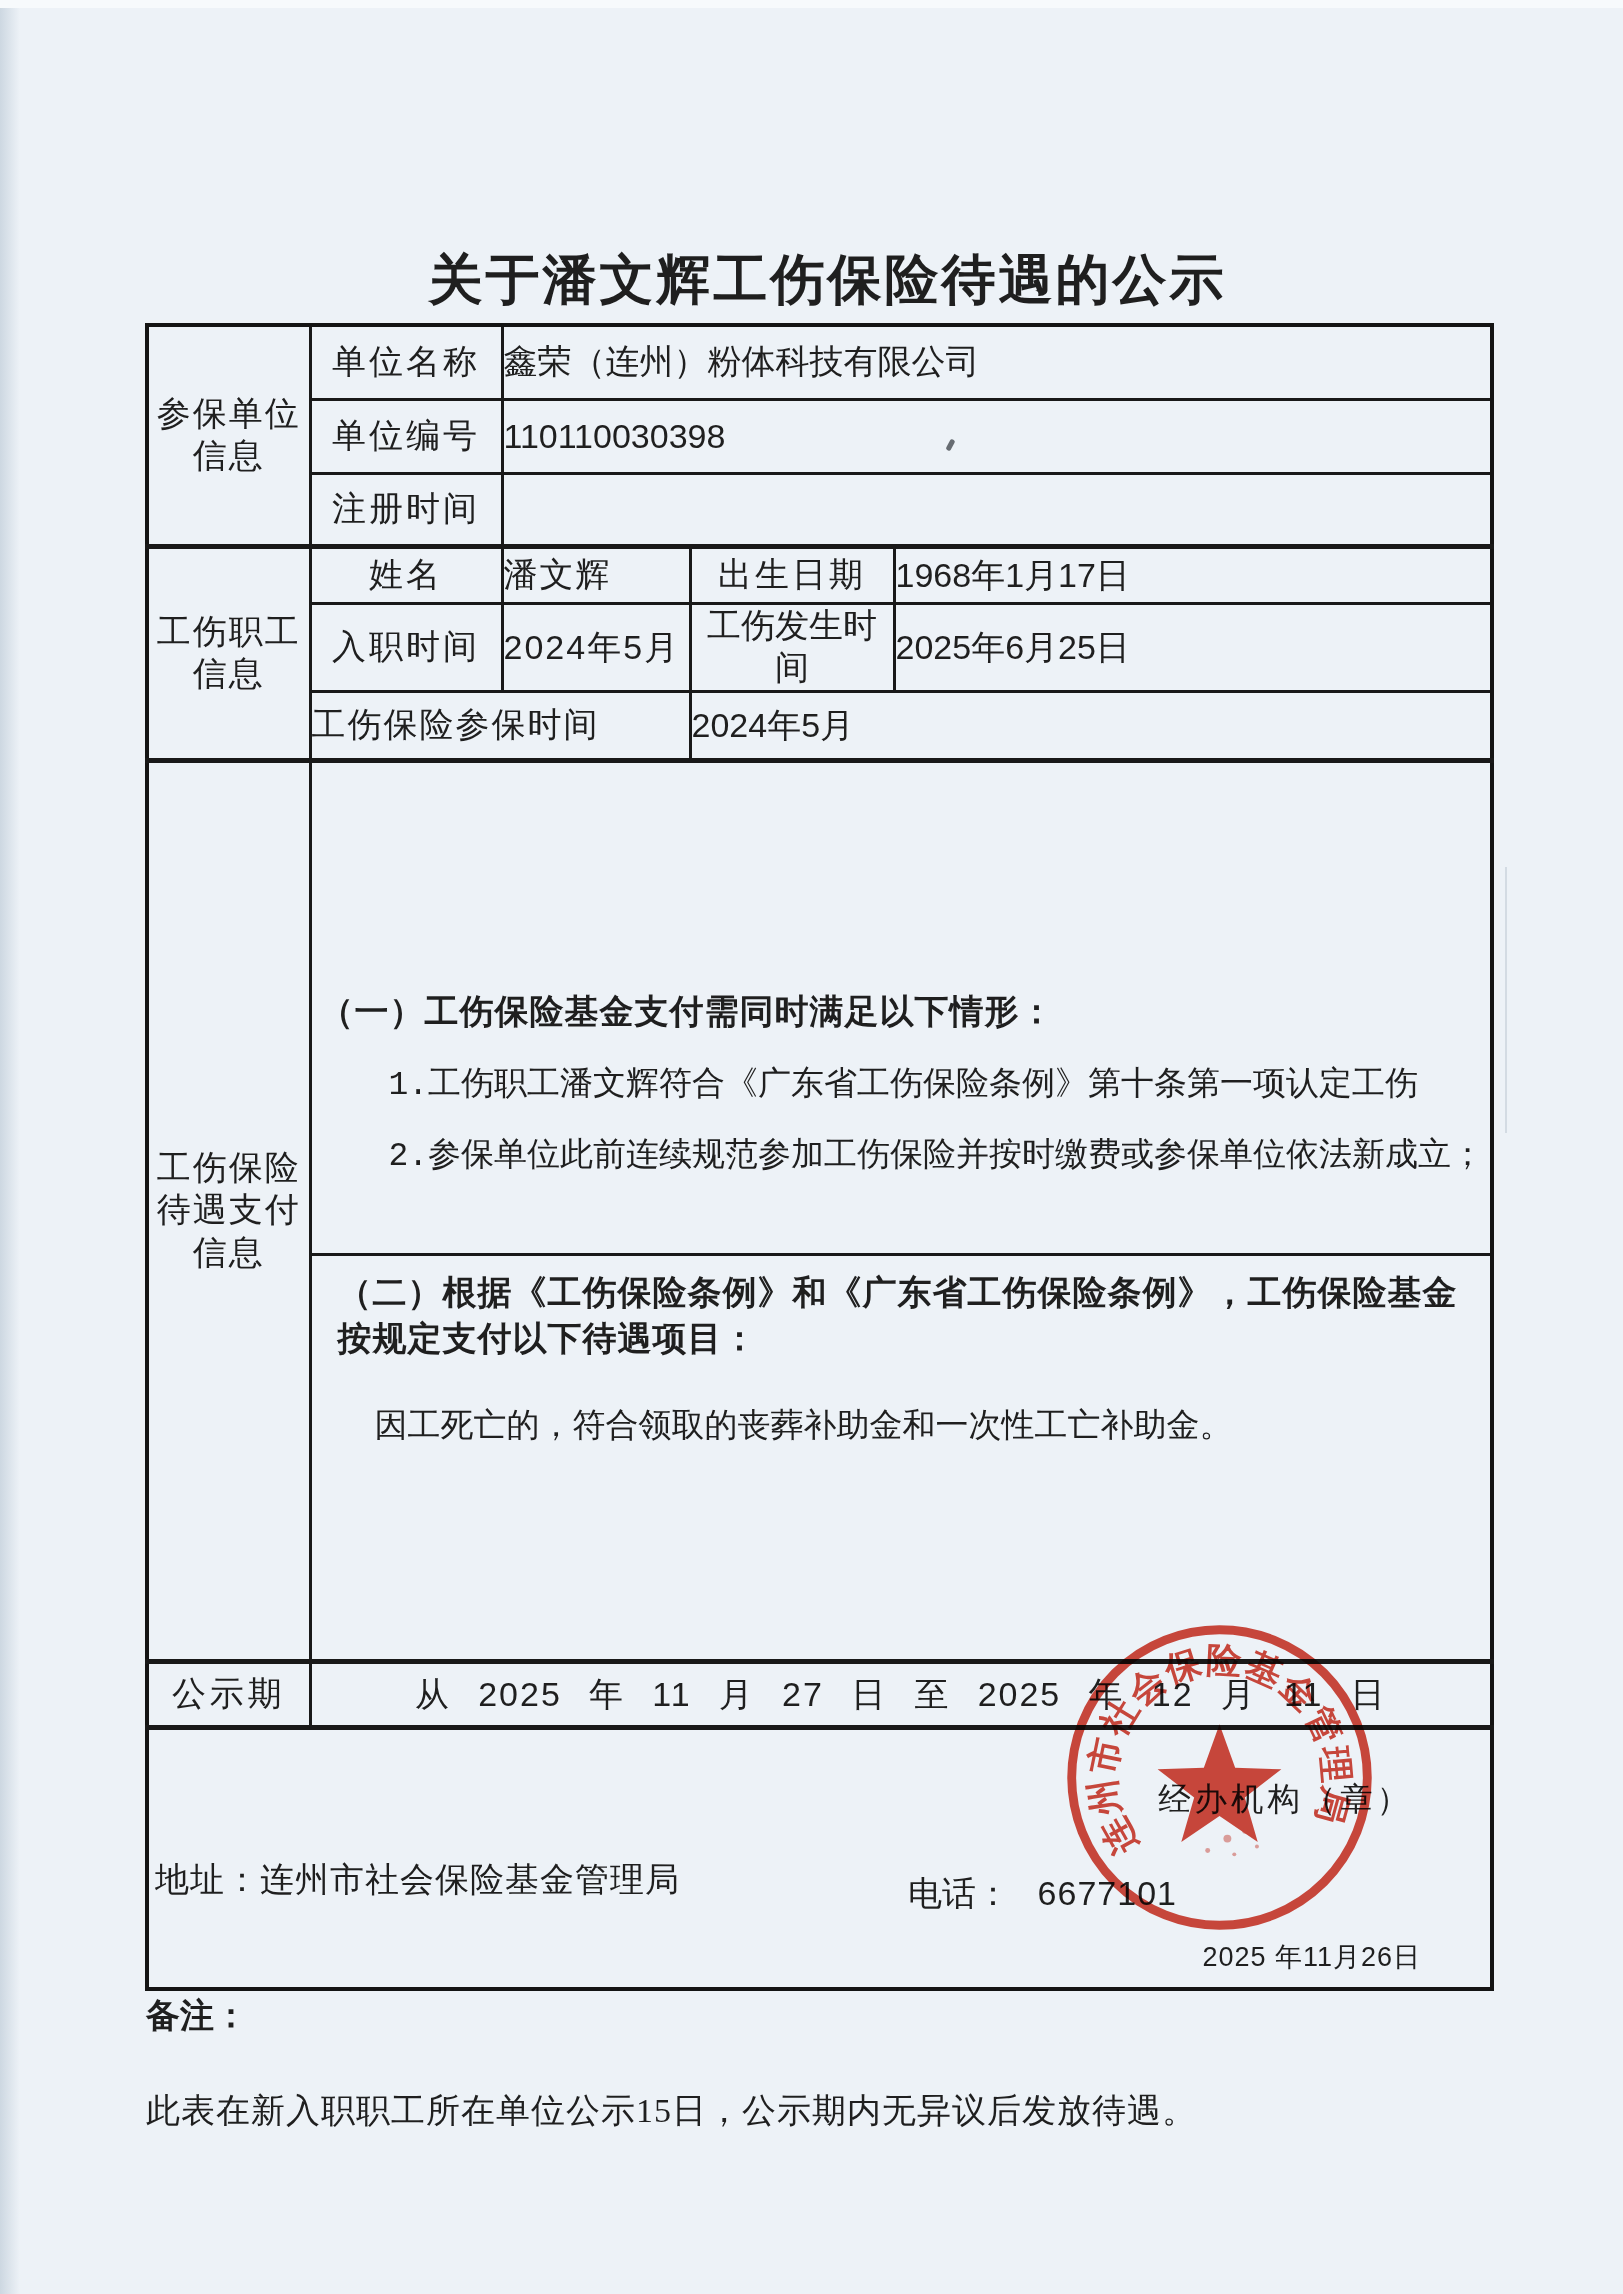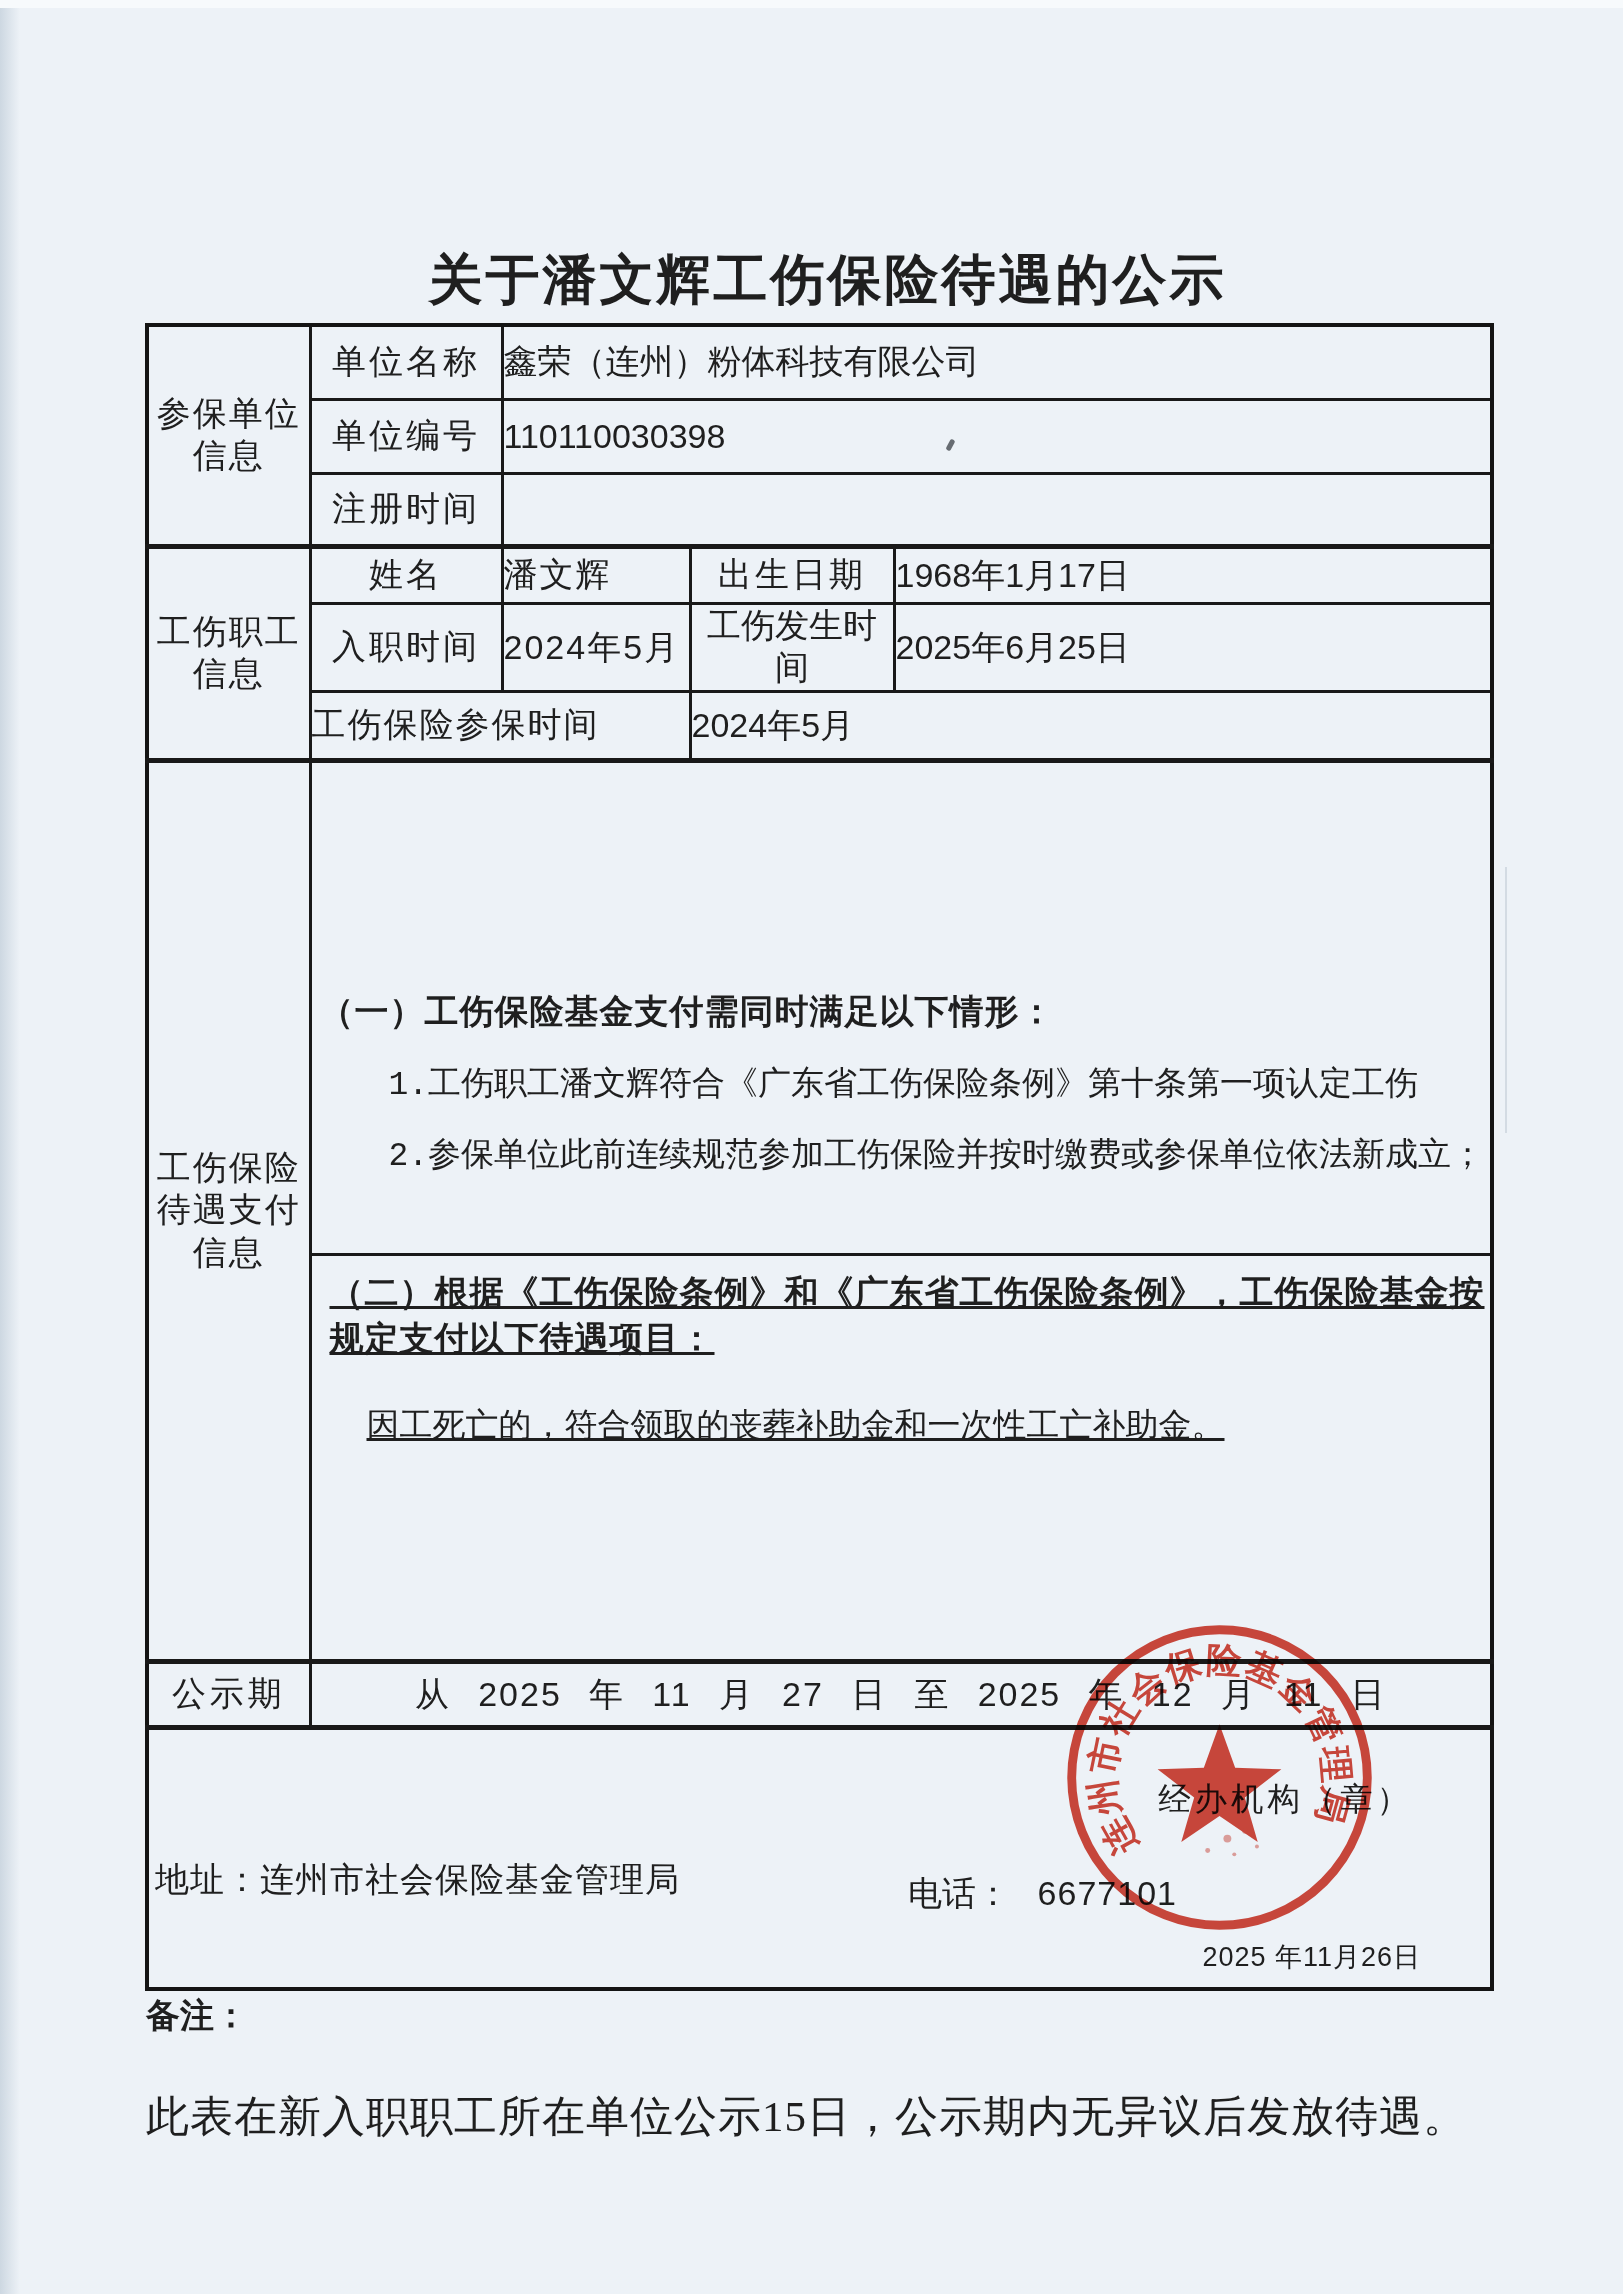--- a/index.html
+++ b/index.html
@@ -30,40 +30,40 @@
   td.lbl{text-align:center;letter-spacing:3px;}
   td.val{text-align:left;padding-left:13.8px;}
   td.val-num{font-family:"Liberation Sans", sans-serif;font-size:35px;padding-left:31.5px;}
   td.val-c{letter-spacing:2px;margin-left:12px;}
   td.val-d{padding-left:7.9px;font-family:"Liberation Sans", sans-serif;font-size:34px;}
   td.lbl-left{text-align:left;padding-left:29.6px;letter-spacing:2px;}
   td.val-m{padding-left:9.9px;font-family:"Liberation Sans", sans-serif;font-size:34px;}
 
   td.benefit-cell{vertical-align:top;}
   .part1{height:260px;border-bottom:3.9px solid #191919;padding:0 5.9px 0 7.9px;font-family:Liberation Mono, monospace;}
-  .part2{padding:0 2px 0 18px;text-decoration:underline;}
+  .part2{padding:0 2px 0 26px;}
   .sec-heading{font-weight:bold;font-size:34px;margin:17.7px 0 0 0;letter-spacing:1px;}
   .sec-item{margin:29.6px 0 0 69px;font-size:33px;}
   .part2 .sec-heading{margin-top:13.8px;line-height:1.35;}
   .part2 .sec-item{margin:43px 0 0 37px;}
 
   td.publicity-val{text-align:center;font-size:34px;word-spacing:15.8px;letter-spacing:2px;
        font-family:"Liberation Sans", sans-serif;}
   td.publicity-lbl{text-align:center;letter-spacing:3.9px;}
 
   td.footer-cell{position:relative;}
   .agency{position:absolute;top:49px;right:77px;font-size:32.5px;letter-spacing:3.9px;}
   .addr{position:absolute;top:129px;left:5.9px;font-size:34px;letter-spacing:1px;}
   .phone{position:absolute;top:142px;left:759px;font-size:34px;}
   .phone .num{font-family:"Liberation Sans", sans-serif;margin-left:27.6px;letter-spacing:1px;}
   .sign-date{position:absolute;top:211px;right:69px;font-size:27px;
        font-family:"Liberation Sans", sans-serif;letter-spacing:1px;}
 
   .remarks-label{position:absolute;left:146px;top:1993px;font-size:34px;font-weight:bold;}
-  .remarks-note{position:absolute;left:146px;top:2088px;font-size:43px;letter-spacing:1px;}
+  .remarks-note{position:absolute;left:146px;top:2088px;font-size:34px;letter-spacing:1px;}
 
   .stamp{position:absolute;left:1052px;top:1610px;width:335px;height:335px;
        mix-blend-mode:multiply;opacity:.92;}
 </style>
 </head>
 <body>
 
 <div class="scan-edge-left"></div>
 <div class="scan-edge-top"></div>
 <div class="scan-line-artifact"></div>

